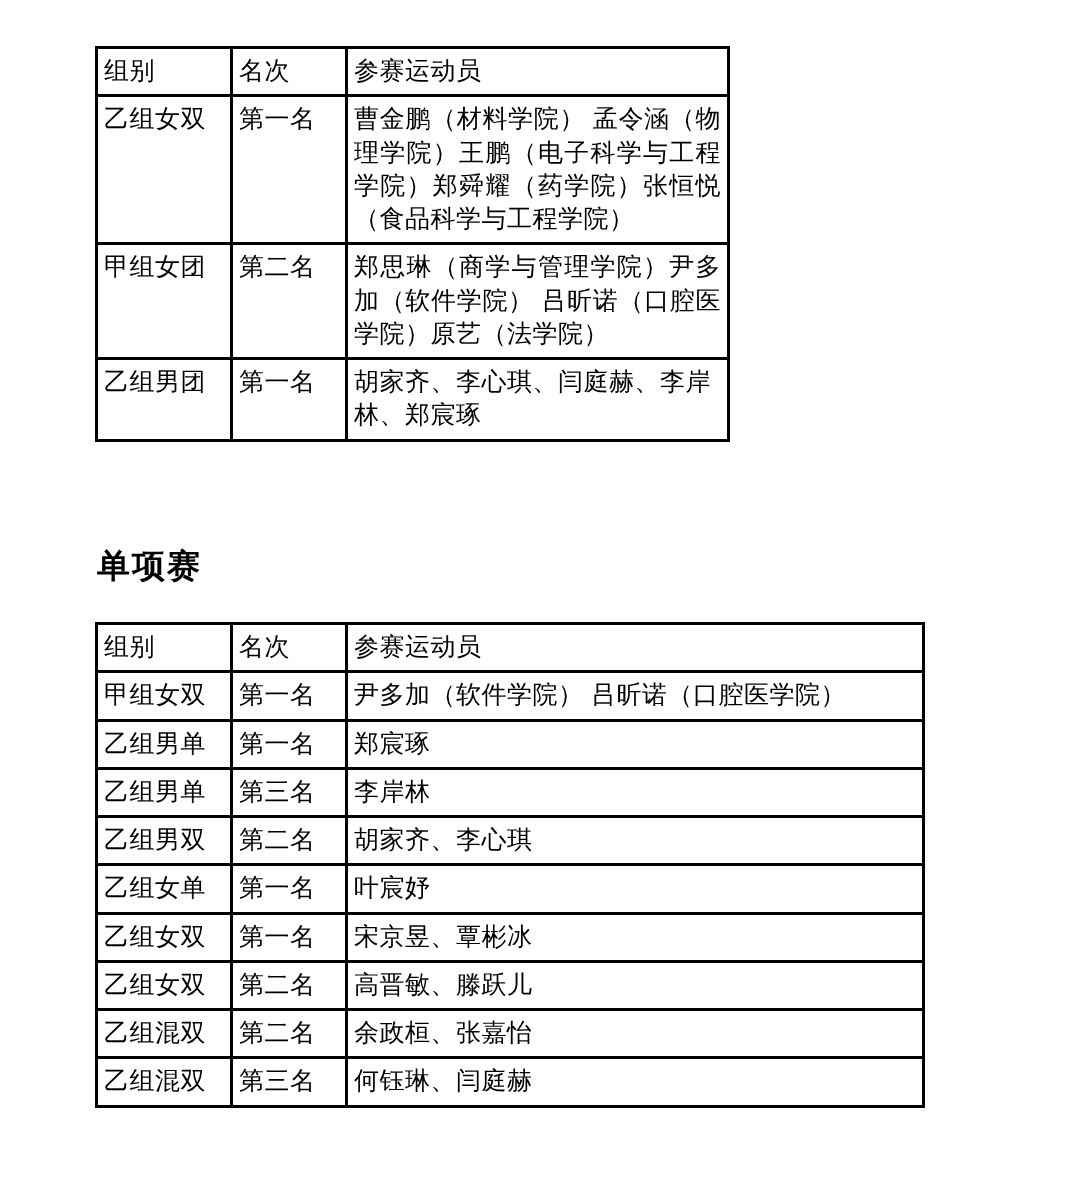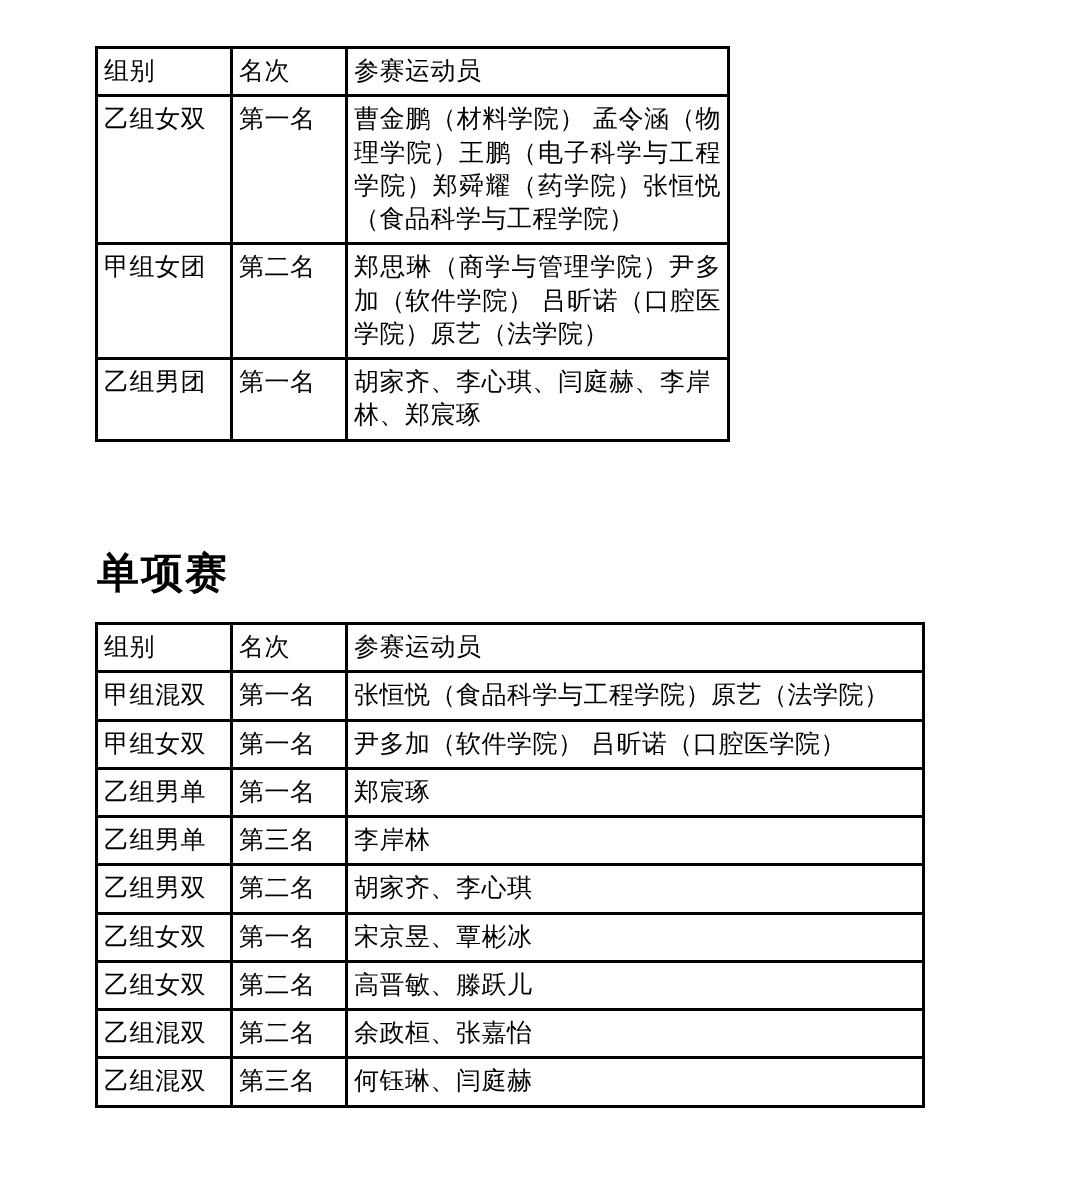--- a/index.html
+++ b/index.html
@@ -49,24 +49,25 @@
   td.names-justify {
     text-align: justify;
     text-align-last: left;
   }
 
   
   .section-title {
     position: absolute;
     left: 97px;
     top: 552px;
-    font-size: 42px;
+    font-size: 33px;
     font-weight: bold;
     letter-spacing: 2px;
     line-height: 1;
+    font-family: Liberation Mono, monospace;
   }
 
   
   .singles-table-wrap {
     position: absolute;
     left: 95px;
     top: 622px;
     width: 830px;
   }
   .singles-table-wrap table.doc-table td {
@@ -115,43 +116,43 @@
 
   <div class="singles-table-wrap">
     <table class="doc-table">
       <tbody>
         <tr>
           <td class="col-group">组别</td>
           <td class="col-rank">名次</td>
           <td class="col-names">参赛运动员</td>
         </tr>
         <tr>
-          <td class="col-group">甲组混双</td>
-          <td class="col-rank">第一名</td>
-          <td class="col-names">张恒悦（食品科学与工程学院）原艺（法学院）</td>
-        </tr>
-        <tr>
           <td class="col-group">甲组女双</td>
           <td class="col-rank">第一名</td>
           <td class="col-names">尹多加（软件学院） 吕昕诺（口腔医学院）</td>
         </tr>
         <tr>
           <td class="col-group">乙组男单</td>
           <td class="col-rank">第一名</td>
           <td class="col-names">郑宸琢</td>
         </tr>
         <tr>
           <td class="col-group">乙组男单</td>
           <td class="col-rank">第三名</td>
           <td class="col-names">李岸林</td>
         </tr>
         <tr>
           <td class="col-group">乙组男双</td>
           <td class="col-rank">第二名</td>
           <td class="col-names">胡家齐、李心琪</td>
+        </tr>
+        <tr>
+          <td class="col-group">乙组女单</td>
+          <td class="col-rank">第一名</td>
+          <td class="col-names">叶宸妤</td>
         </tr>
         <tr>
           <td class="col-group">乙组女双</td>
           <td class="col-rank">第一名</td>
           <td class="col-names">宋京昱、覃彬冰</td>
         </tr>
         <tr>
           <td class="col-group">乙组女双</td>
           <td class="col-rank">第二名</td>
           <td class="col-names">高晋敏、滕跃儿</td>

